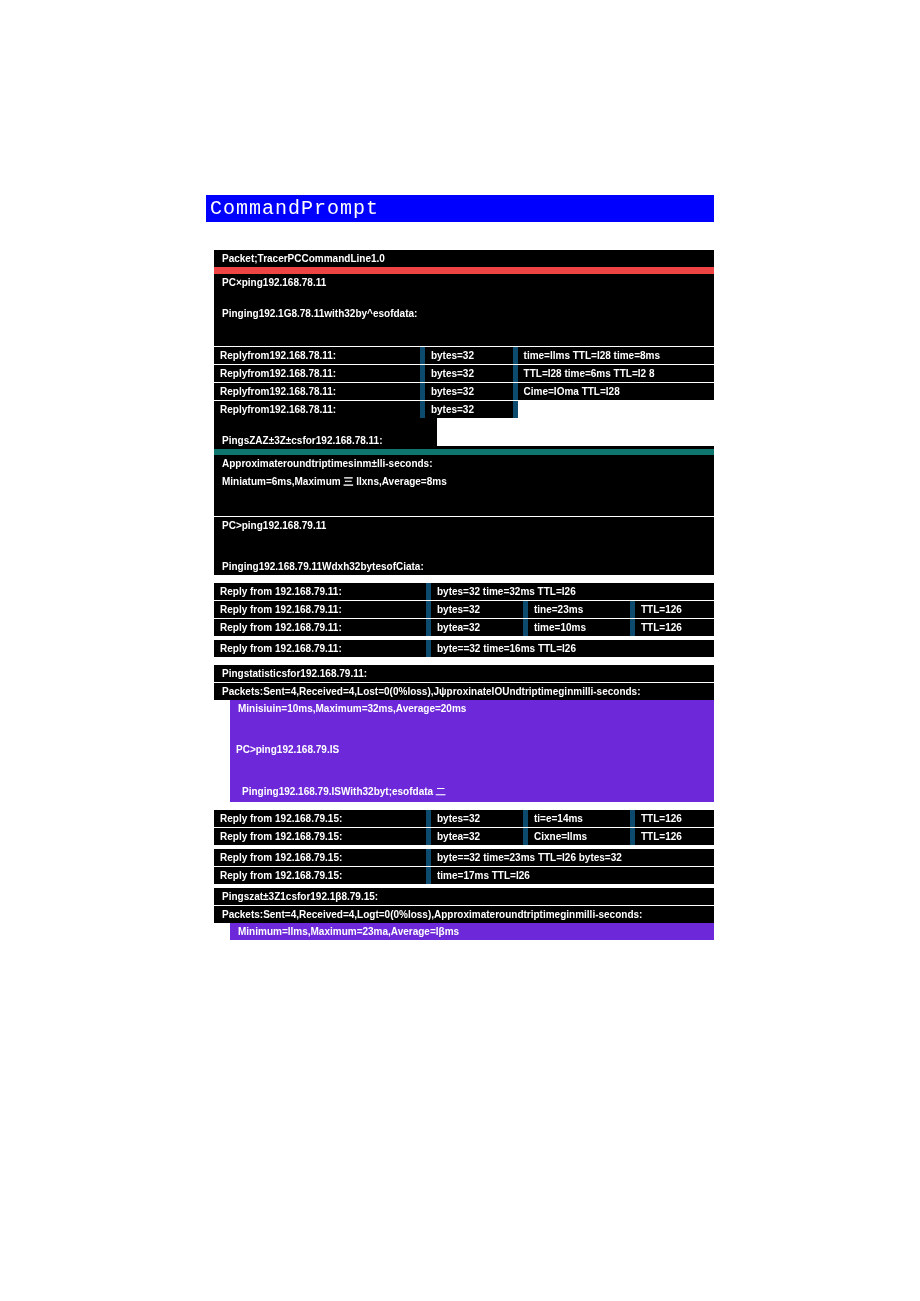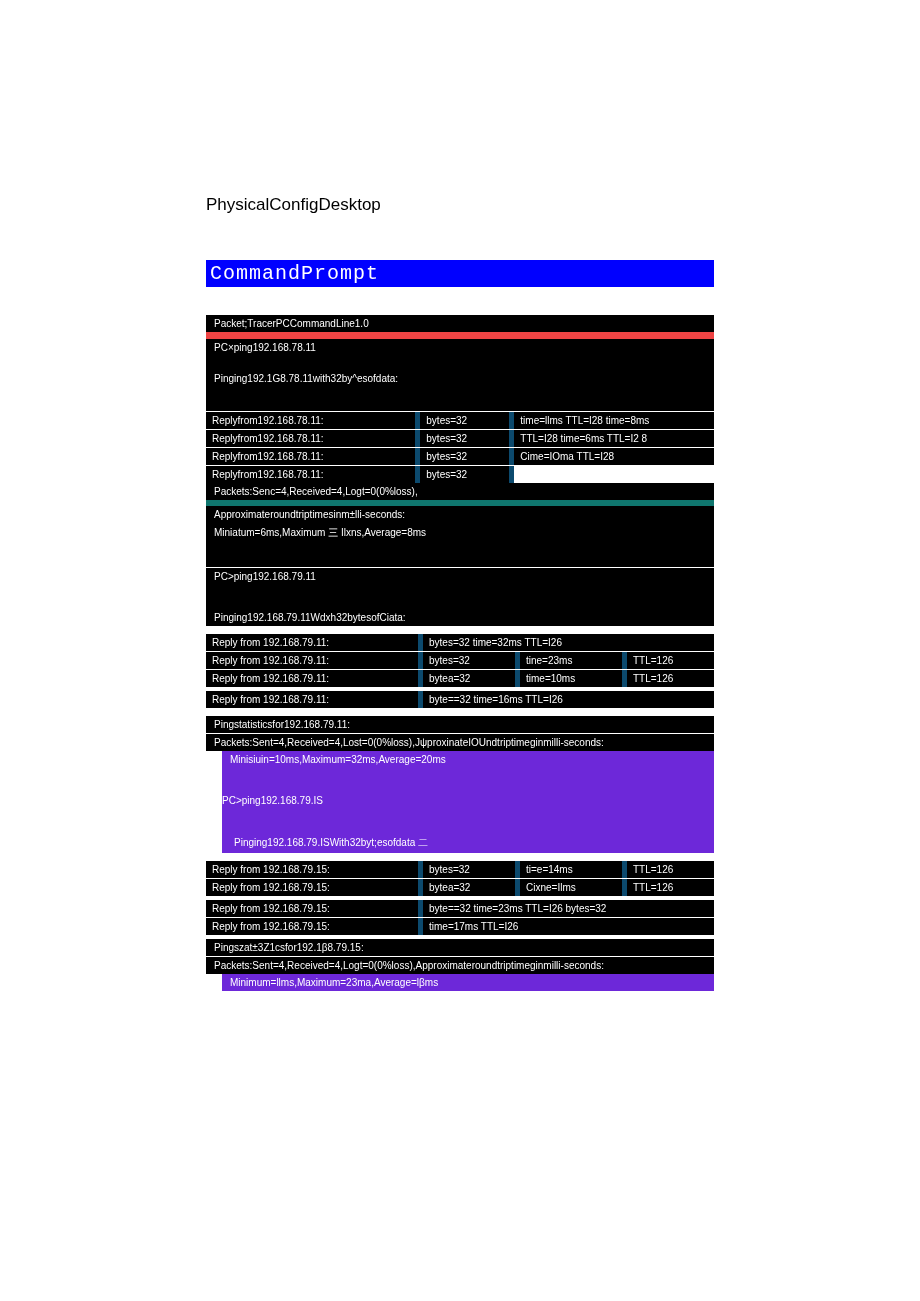--- a/index.html
+++ b/index.html
@@ -24,21 +24,22 @@
   font-size: 20px;
   padding: 2px 4px;
   letter-spacing: 1px;
   margin-bottom: 28px;
 }
 .terminal {
   background: #000;
   color: #fff;
   font-family: Arial, sans-serif;
   font-size: 10px;
-  font-weight: normal;
+  font-weight: bold;
+  margin-left: 8px;
 }
 .terminal .line {
   padding: 3px 8px;
   white-space: pre;
 }
 .terminal .row {
   display: flex;
   border-top: 1px solid #fff;
 }
 .terminal .row .cell {
@@ -82,21 +83,20 @@
 .cr4 { flex: 1; }
 .crspan { flex: 1; }
 .spacer { height: 14px; }
 .spacer-lg { height: 24px; }
 </style>
 </head>
 <body>
 
 <div class="container">
 
-  <div class="tabs">PhysicalConfigDesktop</div>
 
   <div class="title-bar">CommandPrompt</div>
 
   <div class="terminal">
 
     <div class="line">Packet;TracerPCCommandLine1.0</div>
     <div class="line" style="border-top:7px solid #ef4444;">PC×ping192.168.78.11</div>
     <div class="spacer"></div>
     <div class="line">Pinging192.1G8.78.11with32by^esofdata:</div>
     <div class="spacer-lg"></div>
@@ -115,22 +115,28 @@
       <div class="cell c1">Replyfrom192.168.78.11:</div>
       <div class="cell c2">bytes=32</div>
       <div class="cell c3">Cime=IOma TTL=I28</div>
     </div>
     <div class="row">
       <div class="cell c1">Replyfrom192.168.78.11:</div>
       <div class="cell c2">bytes=32</div>
       <div class="cell c3" style="background:#fff;"></div>
     </div>
 
-
-    <div class="line indent">Packets:Senc=4,Received=4,Logt=0(0%loss),</div>
+    <div style="display:flex;">
+      <div style="flex:1;background:#000;">
+        <div class="spacer"></div>
+        <div class="line">PingsZAZ±3Z±csfor192.168.78.11:</div>
+      </div>
+      <div style="width:277px;background:#fff;height:28px;"></div>
+    </div>
+
     <div class="line" style="border-top:6px solid #0f766e;">Approximateroundtriptimesinm±lli-seconds:</div>
     <div class="line indent">Miniatum=6ms,Maximum 三 Ilxns,Average=8ms</div>
 
     <div class="spacer-lg"></div>
 
     <div class="line" style="border-top:1px solid #fff;">PC&gt;ping192.168.79.11</div>
     <div class="spacer-lg"></div>
     <div class="line">Pinging192.168.79.11Wdxh32bytesofCiata:</div>
   </div>
 
@@ -167,21 +173,21 @@
   <div class="gap"></div>
 
   <div class="terminal">
     <div class="line">Pingstatisticsfor192.168.79.11:</div>
     <div class="line indent" style="border-top:1px solid #fff;">Packets:Sent=4,Received=4,Lost=0(0%loss),JψproxinateIOUndtriptimeginmilli-seconds:</div>
     <div class="white-left">
       <div class="wspace"></div>
       <div class="content">
         <div class="line indent-small">Minisiuin=10ms,Maximum=32ms,Average=20ms</div>
         <div class="spacer-lg"></div>
-        <div class="line" style="padding-left:0;"><span style="padding-left:0;">PC&gt;ping192.168.79.IS</span></div>
+        <div class="line" style="padding-left:6px;"><span style="padding-left:0;">PC&gt;ping192.168.79.IS</span></div>
         <div class="spacer-lg"></div>
         <div class="line" style="padding-left:12px;"><span>Pinging192.168.79.ISWith32byt;esofdata 二</span></div>
       </div>
     </div>
   </div>
 
   <div class="gap"></div>
 
   <div class="terminal">
     <div class="row" style="border-top:none;">

